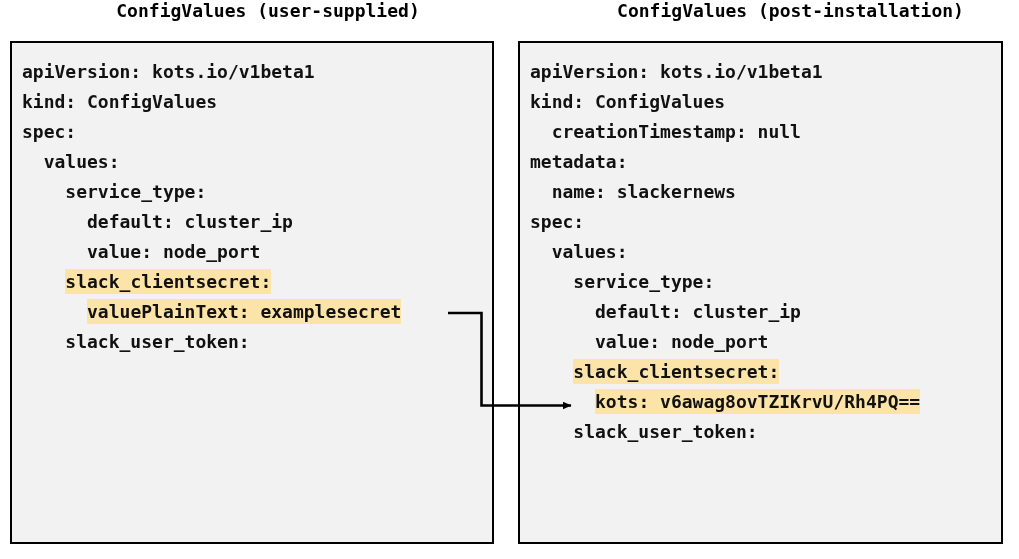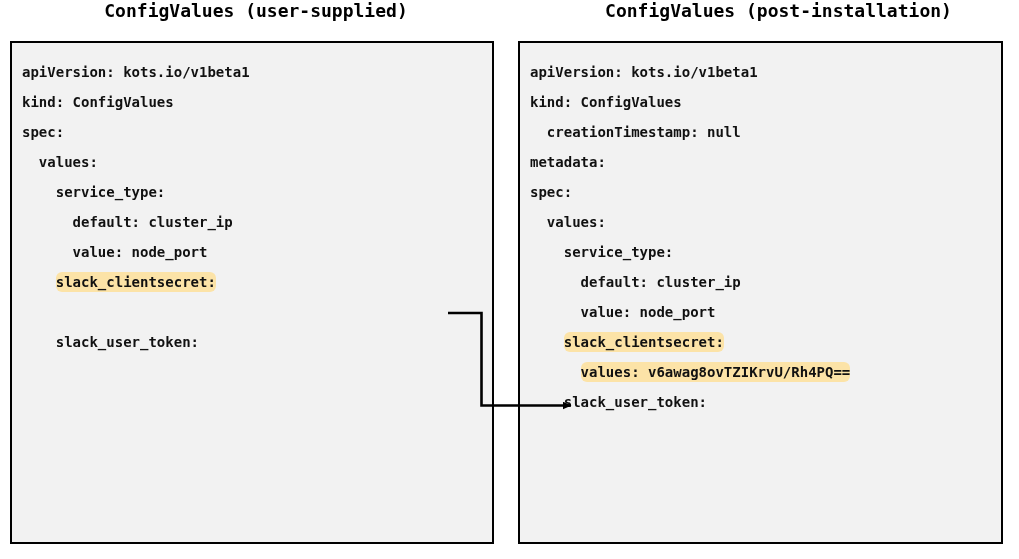--- a/index.html
+++ b/index.html
@@ -14,21 +14,21 @@
     font-family: "DejaVu Sans Mono", "Liberation Mono", monospace;
     overflow: hidden;
   }
   .panel {
     position: absolute;
     box-sizing: border-box;
   }
   .panel-title {
     position: absolute;
     top: 0;
-    left: 4px;
+    left: 16px;
     width: 100%;
     text-align: center;
     font-family: "DejaVu Sans Mono", "Liberation Mono", monospace;
     font-size: 18px;
     font-weight: bold;
     color: #000000;
     letter-spacing: 0px;
     white-space: pre;
   }
   .code-box {
@@ -41,30 +41,29 @@
   .code-lines {
     position: absolute;
     top: 14px;
     left: 10px;
     right: 2px;
   }
   .code-line {
     height: 30px;
     line-height: 30px;
     font-family: "DejaVu Sans Mono", "Liberation Mono", monospace;
-    font-size: 14px;
+    font-size: 18px;
     font-weight: bold;
     color: #111111;
     white-space: pre;
   }
   .code-line .hl {
     background: #fce3a7;
     padding: 2px 0 2px 0;
     box-decoration-break: clone;
-    border-radius: 6px;
     -webkit-box-decoration-break: clone;
   }
   
   #left-panel  { left: 10px;  top: 0;   width: 484px; height: 559px; }
   #left-box    { left: 0px;   top: 41px; width: 484px; height: 503px; }
   
   #right-panel { left: 518px; top: 0;   width: 513px; height: 559px; }
   #right-box   { left: 0px;   top: 41px; width: 485px; height: 503px; }
 
   
@@ -83,41 +82,42 @@
   <div class="code-box" id="left-box">
     <div class="code-lines" id="left-lines">
         <div class="code-line">apiVersion: kots.io/v1beta1</div>
         <div class="code-line">kind: ConfigValues</div>
         <div class="code-line">spec:</div>
         <div class="code-line">  values:</div>
         <div class="code-line">    service_type:</div>
         <div class="code-line">      default: cluster_ip</div>
         <div class="code-line">      value: node_port</div>
         <div class="code-line"><span>    </span><span class="hl">slack_clientsecret:</span></div>
-        <div class="code-line"><span>      </span></div>
+        <div class="code-line"><span>      </span><span class="hl">valuePlainText: examplesecret</span></div>
         <div class="code-line">    slack_user_token:</div>
       </div>
   </div>
 </div>
 
 <div class="panel" id="right-panel">
   <div class="panel-title">ConfigValues (post-installation)</div>
   <div class="code-box" id="right-box">
     <div class="code-lines" id="right-lines">
         <div class="code-line">apiVersion: kots.io/v1beta1</div>
         <div class="code-line">kind: ConfigValues</div>
         <div class="code-line">  creationTimestamp: null</div>
         <div class="code-line">metadata:</div>
+        <div class="code-line">  name: slackernews</div>
         <div class="code-line">spec:</div>
         <div class="code-line">  values:</div>
         <div class="code-line">    service_type:</div>
         <div class="code-line">      default: cluster_ip</div>
         <div class="code-line">      value: node_port</div>
         <div class="code-line"><span>    </span><span class="hl">slack_clientsecret:</span></div>
-        <div class="code-line"><span>      </span><span class="hl">values: v6awag8ovTZIKrvU/Rh4PQ==</span></div>
+        <div class="code-line"><span>      </span><span class="hl">kots: v6awag8ovTZIKrvU/Rh4PQ==</span></div>
         <div class="code-line">    slack_user_token:</div>
       </div>
   </div>
 </div>
 
 <svg id="connector" viewBox="0 0 1019 559" width="1019" height="559" xmlns="http://www.w3.org/2000/svg">
   <defs>
     <marker id="arrowhead" markerWidth="9" markerHeight="8" refX="8.5" refY="4" orient="auto" markerUnits="userSpaceOnUse">
       <path d="M0,0 L9,4 L0,8 Z" fill="#000000"></path>
     </marker>

